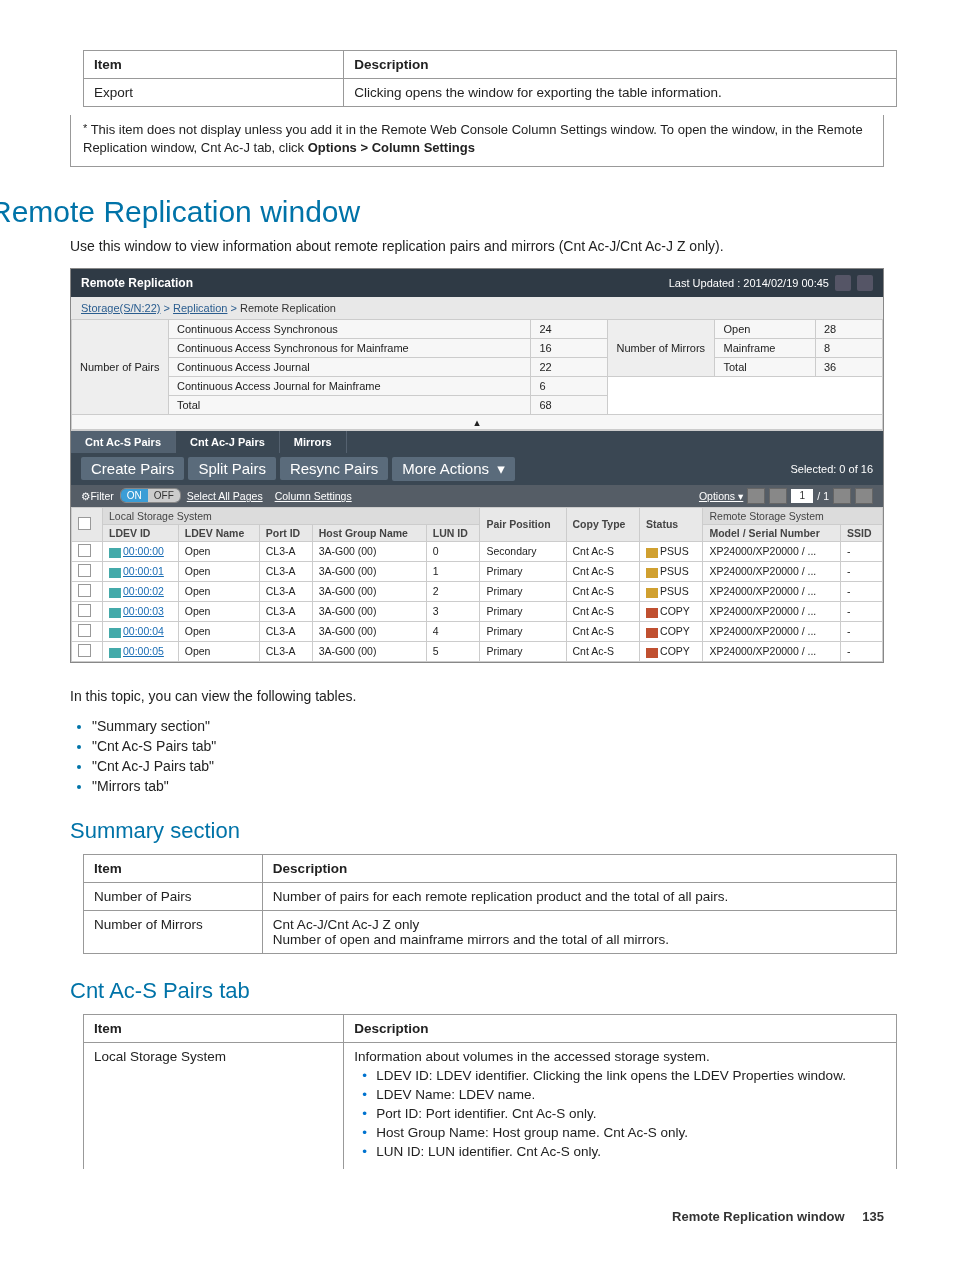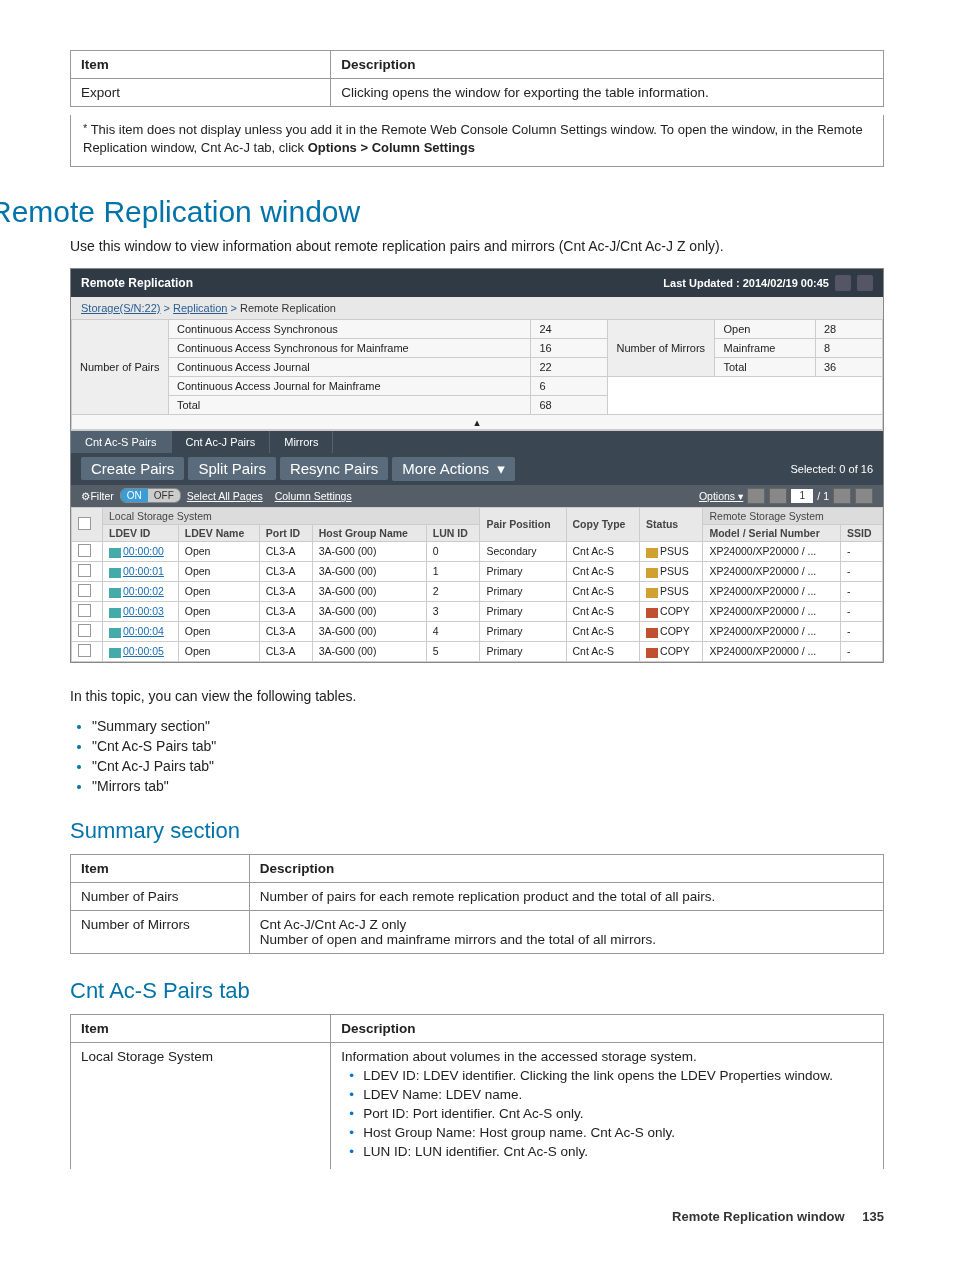--- a/index.html
+++ b/index.html
@@ -8,20 +8,21 @@
     color: #222;
     margin: 0;
     padding: 50px 70px 40px 70px;
     background: #fff;
   }
   .doc-table {
     border-collapse: collapse;
     width: 100%;
     margin-bottom: 8px;
     font-size: 13.5px;
+    margin-left: 13px;
   }
   .doc-table th, .doc-table td {
     border: 1px solid #999;
     padding: 6px 10px;
     text-align: left;
     vertical-align: top;
   }
   .doc-table th {
     font-weight: bold;
     background: #fff;
@@ -62,21 +63,21 @@
   .ss-header {
     background: #2f3a45;
     color: #fff;
     padding: 6px 10px;
     display: flex;
     justify-content: space-between;
     align-items: center;
     font-size: 12px;
     font-weight: bold;
   }
-  .ss-header-right { font-size: 11px; font-weight: bold; display:flex; gap:6px; align-items:center;}
+  .ss-header-right { font-size: 11px; font-weight: normal; display:flex; gap:6px; align-items:center;}
   .ss-icon-btn { width:16px; height:16px; background:#556; border-radius:2px; display:inline-block;}
   .ss-breadcrumb {
     background: #e8e8e8;
     padding: 5px 10px;
     color: #2a5d8f;
     font-size: 11px;
   }
   .ss-breadcrumb span { text-decoration: underline; cursor:pointer;}
   .ss-summary {
     background: #fff;
@@ -84,21 +85,21 @@
   }
   .ss-summary table { border-collapse: collapse; width: 100%; border:1px solid #ccc;}
   .ss-summary td { border: 1px solid #ccc; padding: 3px 8px; background:#f7f7f7; font-size:11px;}
   .ss-summary .lab { background:#eee; }
   .ss-collapse { text-align:center; background:#f0f0f0; font-size:9px; line-height:8px; padding:0; cursor:pointer;}
   .ss-tabbar { background: #3a4753; padding:0; display:flex; }
   .ss-tab {
     padding: 5px 14px;
     color: #fff;
     font-size: 11px;
-    font-weight: normal;
+    font-weight: bold;
     border-right:1px solid #556270;
     cursor:pointer;
   }
   .ss-tab.active { background: #526170; }
   .ss-actionbar {
     background: #3a4753;
     padding: 4px 10px;
     display:flex;
     align-items:center;
     gap:4px;

